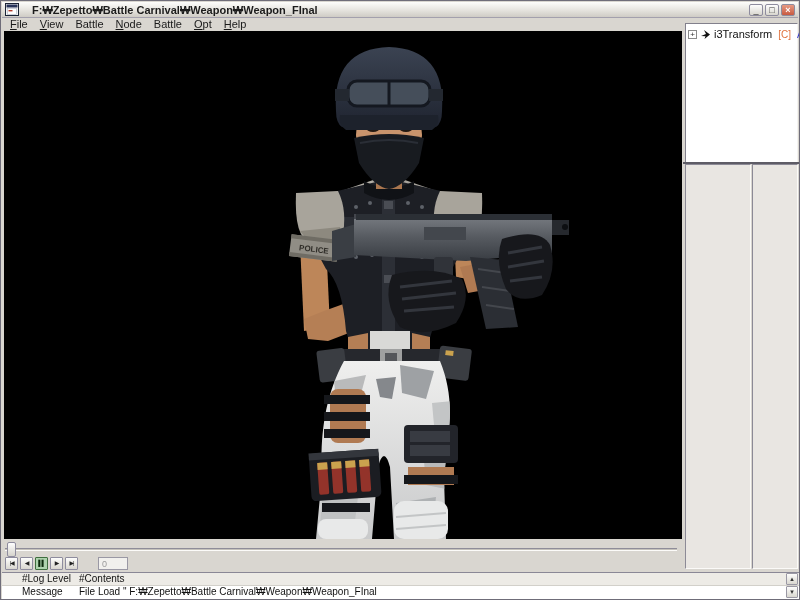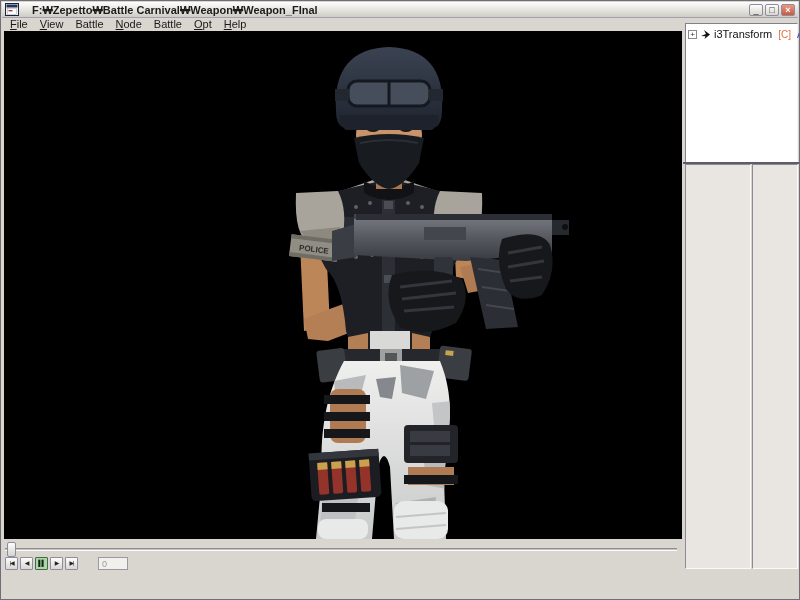--- a/index.html
+++ b/index.html
@@ -322,15 +322,27 @@
     <div class="controls" id="controls">
       <button class="pbtn">|◀</button>
       <button class="pbtn">◀</button>
       <button class="pbtn active" style="background: rgb(174, 211, 174);">▌▌</button>
       <button class="pbtn">▶</button>
       <button class="pbtn">▶|</button>
       <input class="framebox" readonly="" value="0" style="">
     </div>
   </div>
 
+  <div class="log">
+    <div class="log-header">
+      <div class="cell-level">#Log Level</div>
+      <div class="cell-contents">#Contents</div>
+    </div>
+    <div class="log-row">
+      <div class="cell-level">Message</div>
+      <div class="cell-contents">File Load " F:₩Zepetto₩Battle Carnival₩Weapon₩Weapon_FInal</div>
+    </div>
+    <div class="spinbtn spin-up">▴</div>
+    <div class="spinbtn spin-down">▾</div>
+  </div>
 
   <div class="bottom-edge"></div>
 </div>
 
 </body></html>

